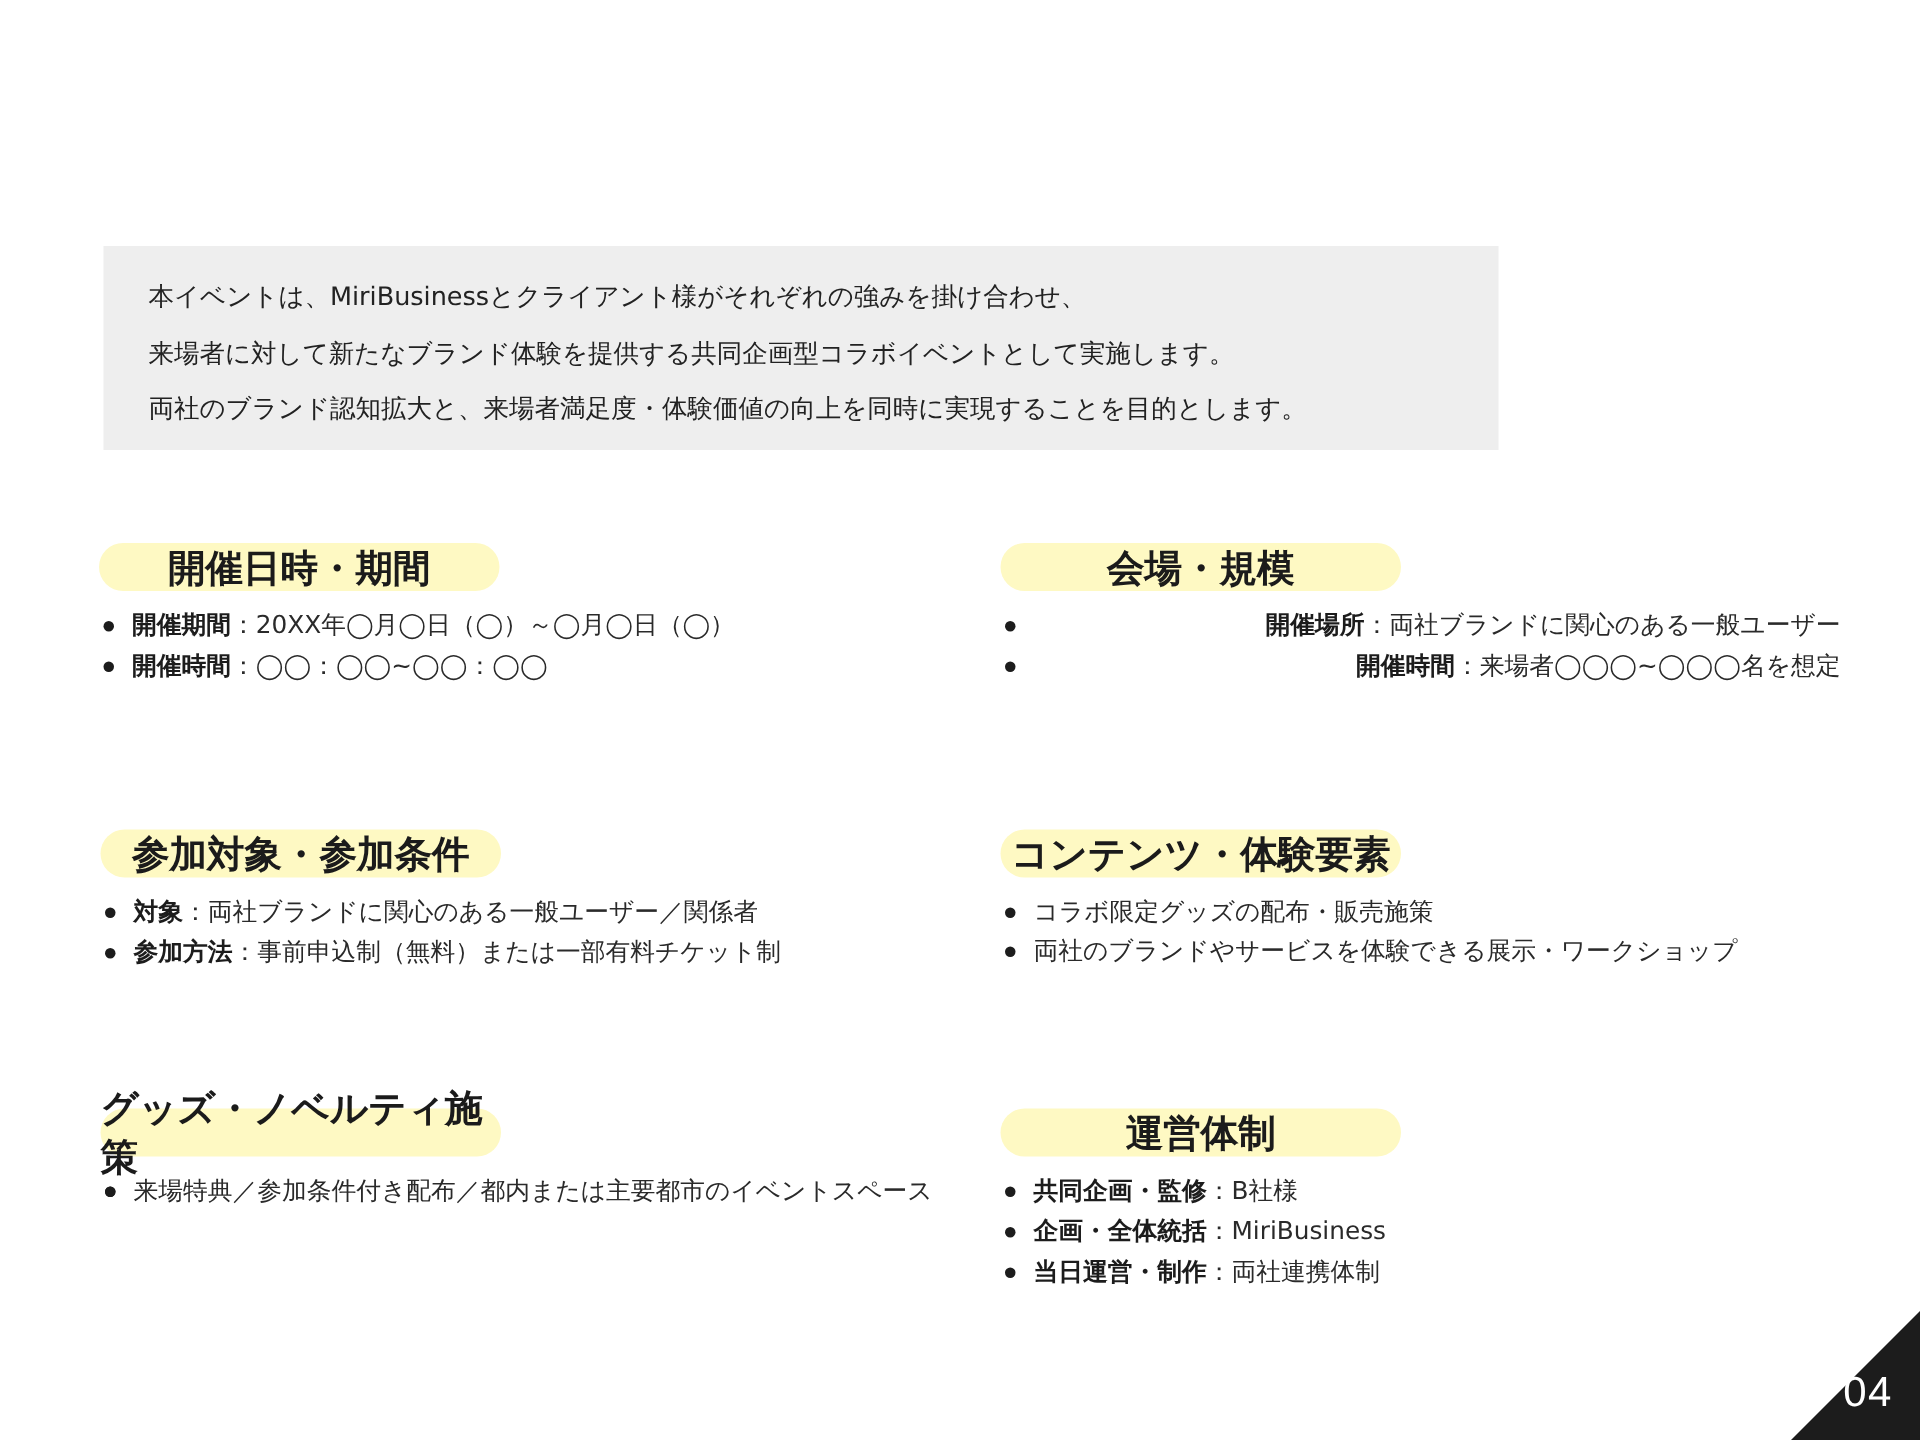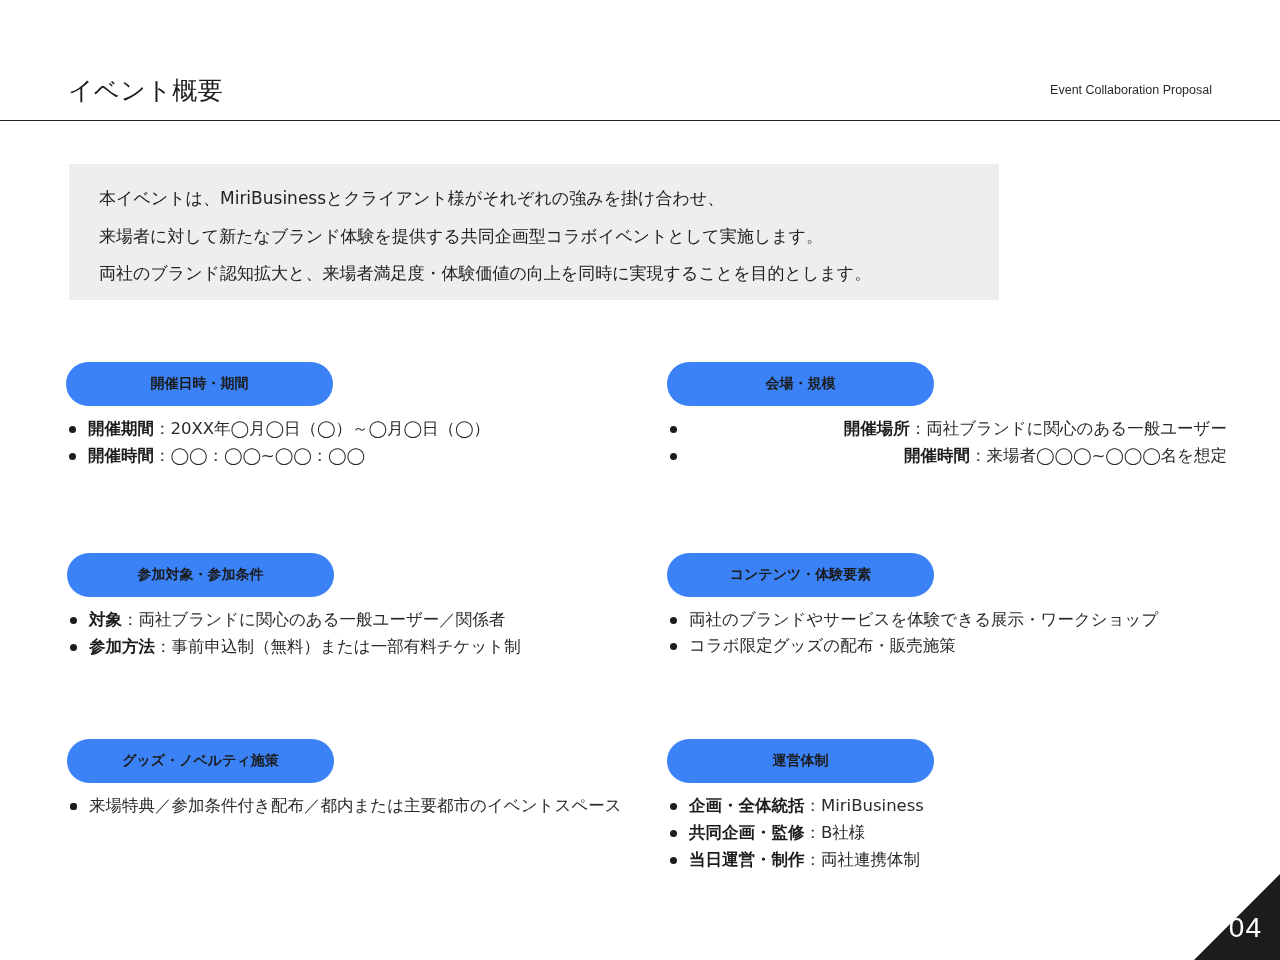--- a/index.html
+++ b/index.html
@@ -30,24 +30,24 @@
       position: absolute; left: 69px; top: 164px; width: 930px; height: 136px;
       background: #eeeeee;
       padding: 16px 30px;
     }
     .lead-line {
       font-size: 17px; color: #222222; line-height: 37.5px; white-space: nowrap;
     }
 
     .section { position: absolute; width: 560px; }
     .pill {
-      width: 267px; height: 44px; border-radius: 22px;
-      background: #3b82f6;
+      width: 267px; height: 32px; border-radius: 22px;
+      background: #fef9c3;
       display: flex; align-items: center; justify-content: center;
-      font-size: 14px; font-weight: bold; color: #1b1b1b;
+      font-size: 25px; font-weight: bold; color: #1b1b1b;
     }
     .items { list-style: none; margin-top: 10px; }
     .item {
       position: relative; padding-left: 22px;
       font-size: 16.5px; line-height: 26px; color: #2a2a2a; white-space: nowrap;
     }
     .bullet {
       position: absolute; left: 3px; top: 10px;
       width: 7px; height: 7px; border-radius: 50%; background: #1c1c1c;
     }
@@ -61,24 +61,20 @@
       position: absolute; right: 18px; bottom: 16px;
       font-family: "Liberation Sans", sans-serif;
       font-size: 28px; color: #ffffff; letter-spacing: 1px;
     }
   </style>
 </head>
 <body>
 
 <div class="slide">
 
-  <div class="header">
-    <h1 class="page-title">イベント概要</h1>
-    <div class="header-sub">Event Collaboration Proposal</div>
-  </div>
 
   <div class="lead-box">
     <p class="lead-line">本イベントは、MiriBusinessとクライアント様がそれぞれの強みを掛け合わせ、</p>
     <p class="lead-line">来場者に対して新たなブランド体験を提供する共同企画型コラボイベントとして実施します。</p>
     <p class="lead-line">両社のブランド認知拡大と、来場者満足度・体験価値の向上を同時に実現することを目的とします。</p>
   </div>
 
   <div class="section" style="left:66px; top:362px;">
     <div class="pill">開催日時・期間</div>
     <ul class="items">
@@ -119,25 +115,25 @@
         <span class="item-label">参加方法</span><span>：事前申込制（無料）または一部有料チケット制</span>
       </li>
     </ul>
   </div>
 
   <div class="section" style="left:667px; top:553px;">
     <div class="pill">コンテンツ・体験要素</div>
     <ul class="items">
       <li class="item">
         <span class="bullet"></span>
-        <span>両社のブランドやサービスを体験できる展示・ワークショップ</span>
+        <span>コラボ限定グッズの配布・販売施策</span>
       </li>
       <li class="item">
         <span class="bullet"></span>
-        <span>コラボ限定グッズの配布・販売施策</span>
+        <span>両社のブランドやサービスを体験できる展示・ワークショップ</span>
       </li>
     </ul>
   </div>
 
   <div class="section" style="left:67px; top:739px;">
     <div class="pill">グッズ・ノベルティ施策</div>
     <ul class="items">
       <li class="item">
         <span class="bullet"></span>
       </li>
@@ -146,25 +142,25 @@
         <span>来場特典／参加条件付き配布／都内または主要都市のイベントスペース</span>
       </li>
     </ul>
   </div>
 
   <div class="section" style="left:667px; top:739px;">
     <div class="pill">運営体制</div>
     <ul class="items">
       <li class="item">
         <span class="bullet"></span>
-        <span class="item-label">企画・全体統括</span><span>：MiriBusiness</span>
+        <span class="item-label">共同企画・監修</span><span>：B社様</span>
       </li>
       <li class="item">
         <span class="bullet"></span>
-        <span class="item-label">共同企画・監修</span><span>：B社様</span>
+        <span class="item-label">企画・全体統括</span><span>：MiriBusiness</span>
       </li>
       <li class="item">
         <span class="bullet"></span>
         <span class="item-label">当日運営・制作</span><span>：両社連携体制</span>
       </li>
     </ul>
   </div>
 
   <div class="page-corner">
     <svg width="86" height="86" viewBox="0 0 86 86">

